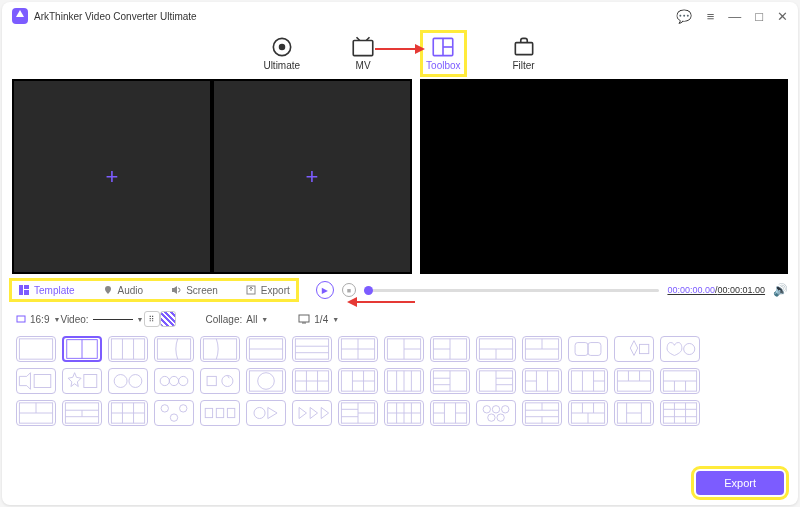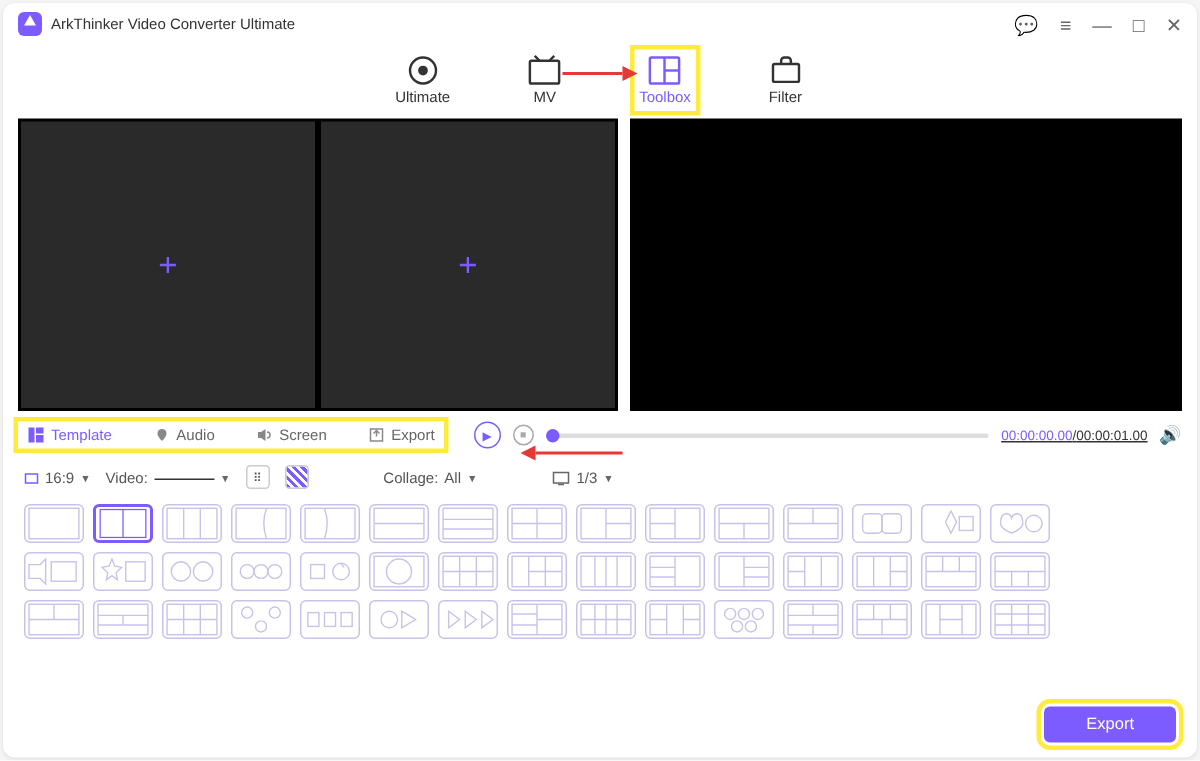--- a/index.html
+++ b/index.html
@@ -38,21 +38,21 @@
 .playctrls { margin-left: auto; display:flex; align-items:center; gap:8px; flex:1; padding-left: 20px; }
 .playbtn { width:18px; height:18px; border:1px solid #7c5cff; border-radius:50%; display:flex;align-items:center;justify-content:center; color:#7c5cff; font-size:8px; cursor:pointer; }
 .stopbtn { width:14px;height:14px;border:1px solid #aaa;border-radius:50%;display:flex;align-items:center;justify-content:center;font-size:7px;color:#aaa;cursor:pointer; }
 .slider { flex:1; height:3px; background:#ddd; border-radius:2px; position:relative; }
 .slider .dot { position:absolute; left:0; top:-3px; width:9px; height:9px; background:#7c5cff; border-radius:50%; }
 .time { font-size: 9px; color:#333;text-decoration:underline; }
 .time .cur { color:#7c5cff; }
 .vol { color:#7c5cff; font-size:12px; cursor:pointer; }
 
 
-.optrow { display:flex; gap:10px; padding: 4px 14px; font-size:10px; color:#555; height: 26px; }
+.optrow { display:flex; align-items:center; padding: 4px 14px; font-size:10px; color:#555; height: 26px; }
 .dd { display:flex;align-items:center;gap:4px;cursor:pointer; }
 .dd .tri { font-size:7px; color:#666; }
 .borderline { width:40px; height:1px; background:#333; }
 .sq { width:16px;height:16px;border:1px solid #ccc;border-radius:3px;display:flex;align-items:center;justify-content:center;font-size:8px;cursor:pointer; }
 
 
 .tmplgrid { padding: 4px 14px; display:flex; flex-direction:column; gap:6px; }
 .tmplrow { display:flex; gap:6px; }
 .tmpl { width:40px; height:26px; border:1px solid #c8c2e8; border-radius:4px; background:#fff; cursor:pointer; display:flex; align-items:center; justify-content:center; position:relative; overflow:hidden; }
 .tmpl.sel { border:2px solid #7c5cff; }
@@ -206,21 +206,21 @@
       <span>Collage:</span>
       <span>All</span>
       <span class="tri">▼</span>
     </div>
     <div style="width:30px"></div>
     <div class="dd">
       <svg width="12" height="10" viewBox="0 0 12 10">
           <rect x="1" y="1" width="10" height="7" fill="none" stroke="#666"></rect>
           <line x1="4" y1="9" x2="8" y2="9" stroke="#666"></line>
         </svg>
-      <span>1/3</span>
+      <span>1/4</span>
       <span class="tri">▼</span>
     </div>
   </div>
 
   <div class="tmplgrid">
     <div class="tmplrow">
       <div class="tmpl">
           <svg viewBox="0 0 40 26">
             <rect x="2" y="2" width="36" height="22" class="tline"></rect>
           </svg>

